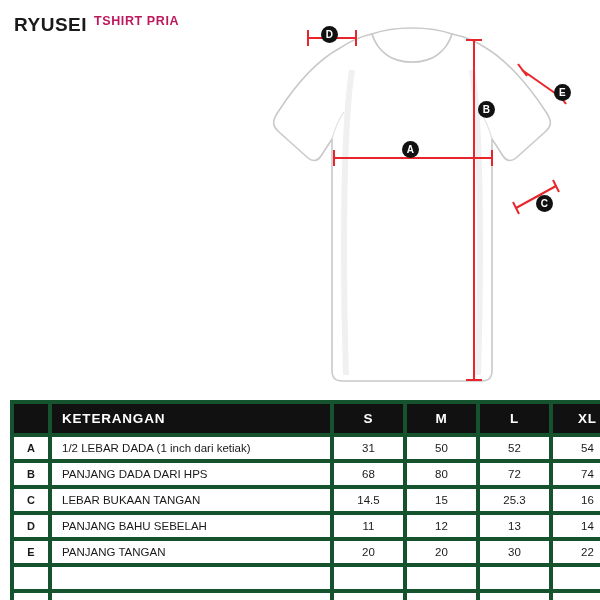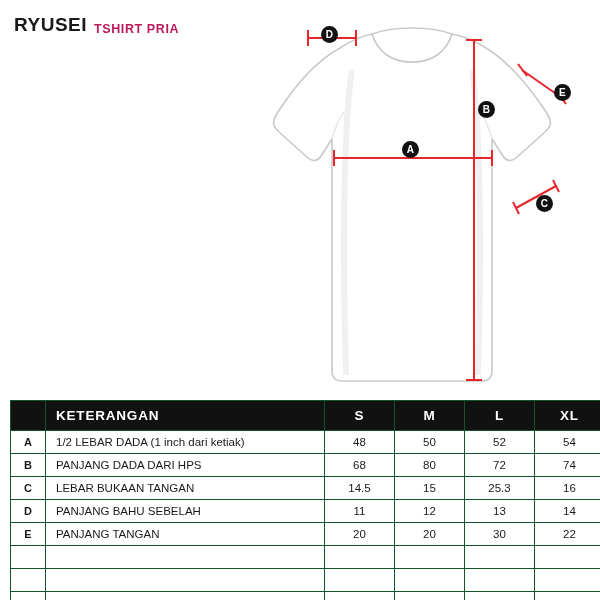--- a/index.html
+++ b/index.html
@@ -17,21 +17,21 @@
     background: #ffffff;
     overflow: hidden;
   }
 
   
   #brand {
     position: absolute;
     left: 14px;
     top: 14px;
     display: flex;
-    align-items: flex-end;
+    align-items: flex-start;
     gap: 7px;
   }
   #brand .brand-name {
     font-size: 19px;
     font-weight: bold;
     letter-spacing: 0.5px;
     color: #1a1a1a;
   }
   #brand .brand-sub {
     font-size: 12.5px;
@@ -72,21 +72,21 @@
   
   #spec-table {
     position: absolute;
     left: 10px;
     top: 400px;
     width: 580px;
     border-collapse: collapse;
     table-layout: fixed;
   }
   #spec-table td, #spec-table th {
-    border: 1px solid #14532d;
+    border: 4px solid #14532d;
     height: 22px;
     font-size: 11.5px;
     color: #1a1a1a;
     padding: 0;
   }
   #spec-table .col-key {
     width: 34px;
     text-align: center;
     font-weight: bold;
     font-size: 11px;
@@ -199,21 +199,21 @@
         <th class="col-size">S</th>
         <th class="col-size">M</th>
         <th class="col-size">L</th>
         <th class="col-size">XL</th>
       </tr>
     </thead>
     <tbody>
       <tr>
         <td class="col-key">A</td>
         <td class="col-desc">1/2 LEBAR DADA (1 inch dari ketiak)</td>
-        <td class="col-size">48</td>
+        <td class="col-size">31</td>
         <td class="col-size">50</td>
         <td class="col-size">52</td>
         <td class="col-size">54</td>
       </tr>
       <tr>
         <td class="col-key">B</td>
         <td class="col-desc">PANJANG DADA DARI HPS</td>
         <td class="col-size">68</td>
         <td class="col-size">80</td>
         <td class="col-size">72</td>

